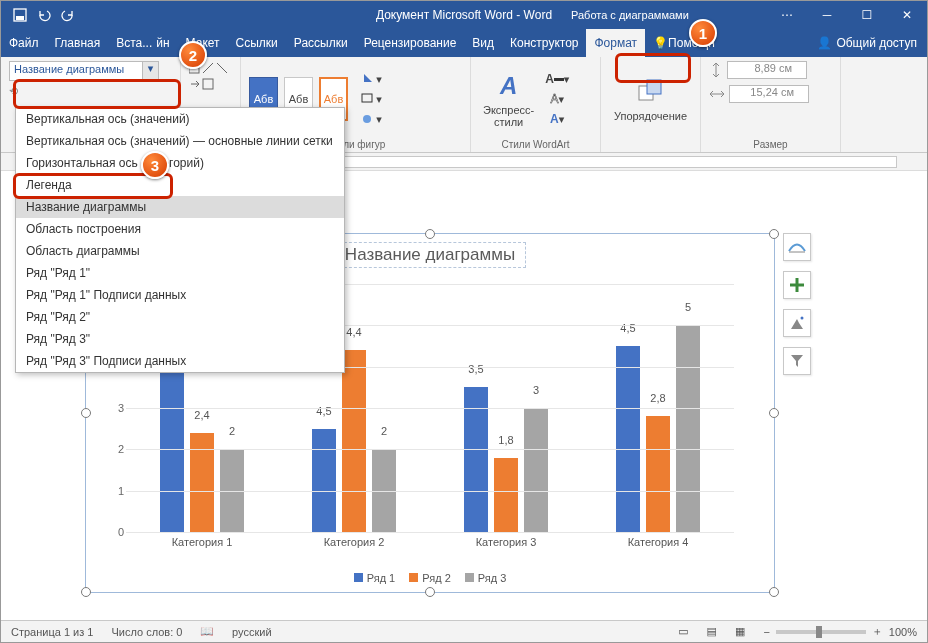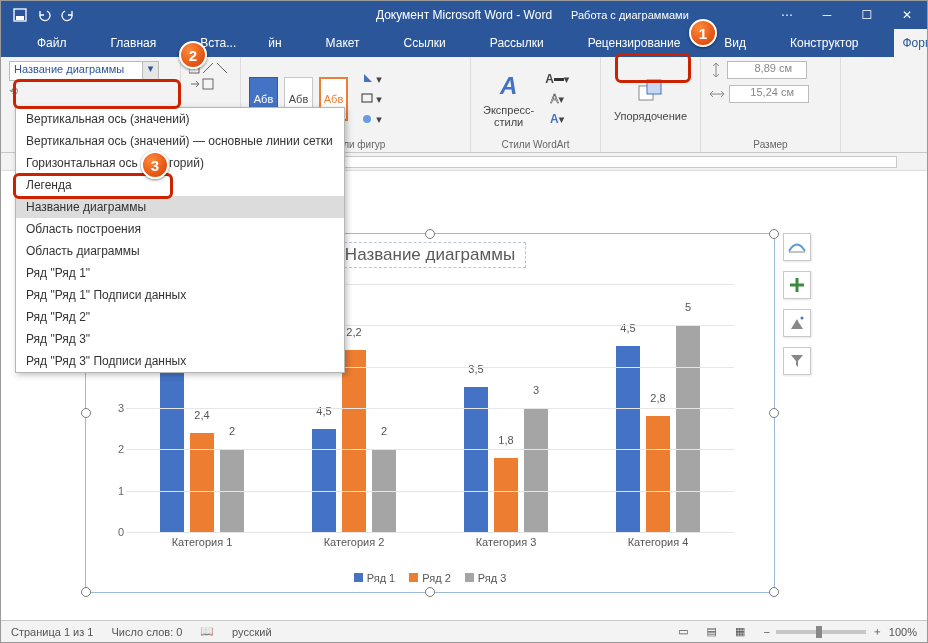--- a/index.html
+++ b/index.html
@@ -9,21 +9,21 @@
   .titlebar { height: 28px; background: #2b579a; color: #fff; display: flex; align-items: center; font-size: 12px; position: relative; }
   .qat { display: flex; align-items: center; gap: 10px; padding-left: 12px; }
   .qat .icon { width: 14px; height: 14px; display: inline-flex; align-items: center; justify-content: center; }
   .title-center { position: absolute; left: 50%; transform: translateX(-50%); }
   .title-sub { position: absolute; left: 570px; font-size: 11px; }
   .winbtns { position: absolute; right: 0; display: flex; height: 100%; }
   .winbtns div { width: 40px; display: flex; align-items: center; justify-content: center; }
 
   
   .tabs { height: 28px; background: #2b579a; color: #fff; display: flex; align-items: center; font-size: 12px; position: relative; }
-  .tab { padding: 0 8px; height: 100%; display: flex; align-items: center; cursor: pointer; margin-left: 28px; }
+  .tab { padding: 0 8px; height: 100%; display: flex; align-items: center; cursor: pointer; }
   .tab.active { background: #f3f3f3; color: #2b579a; }
   .tab.tool { color: #fff; }
   .tabs .spacer { flex: 1; }
   .share { display: flex; align-items: center; gap: 4px; padding-right: 10px; }
 
   
   .ribbon { height: 96px; background: #f3f3f3; border-bottom: 1px solid #c8c8c8; display: flex; font-size: 11px; color: #444; position: relative; }
   .group { border-right: 1px solid #dcdcdc; display: flex; flex-direction: column; justify-content: space-between; padding: 4px 8px 2px 8px; }
   .group-label { text-align: center; font-size: 10px; color: #666; padding-top: 2px; }
   .group-body { flex: 1; display: flex; align-items: center; gap: 6px; }
@@ -306,21 +306,21 @@
             <div class="bar" style="background: rgb(237, 125, 49); height: 40%; left: calc(50% - 12px);"></div>
             <div class="bar-label" style="bottom: 40%; left: calc(50% - 12px);">2,4</div>
             <div class="bar" style="background: rgb(165, 165, 165); height: 33.3333%; left: calc(50% + 18px);"></div>
             <div class="bar-label" style="bottom: 33.3333%; left: calc(50% + 18px);">2</div>
             <div class="xlabel" style="left: calc(50% - 60px);">Категория 1</div>
           </div>
           <div class="cat" style="left: 25%; width: 25%;">
             <div class="bar" style="background: rgb(68, 114, 196); height: 41.6667%; left: calc(50% - 42px);"></div>
             <div class="bar-label" style="bottom: 41.6667%; left: calc(50% - 42px);">4,5</div>
             <div class="bar" style="background: rgb(237, 125, 49); height: 73.3333%; left: calc(50% - 12px);"></div>
-            <div class="bar-label" style="bottom: 73.3333%; left: calc(50% - 12px);">2,2</div>
+            <div class="bar-label" style="bottom: 73.3333%; left: calc(50% - 12px);">4,4</div>
             <div class="bar" style="background: rgb(165, 165, 165); height: 33.3333%; left: calc(50% + 18px);"></div>
             <div class="bar-label" style="bottom: 33.3333%; left: calc(50% + 18px);">2</div>
             <div class="xlabel" style="left: calc(50% - 60px);">Категория 2</div>
           </div>
           <div class="cat" style="left: 50%; width: 25%;">
             <div class="bar" style="background: rgb(68, 114, 196); height: 58.3333%; left: calc(50% - 42px);"></div>
             <div class="bar-label" style="bottom: 58.3333%; left: calc(50% - 42px);">3,5</div>
             <div class="bar" style="background: rgb(237, 125, 49); height: 30%; left: calc(50% - 12px);"></div>
             <div class="bar-label" style="bottom: 30%; left: calc(50% - 12px);">1,8</div>
             <div class="bar" style="background: rgb(165, 165, 165); height: 50%; left: calc(50% + 18px);"></div>

